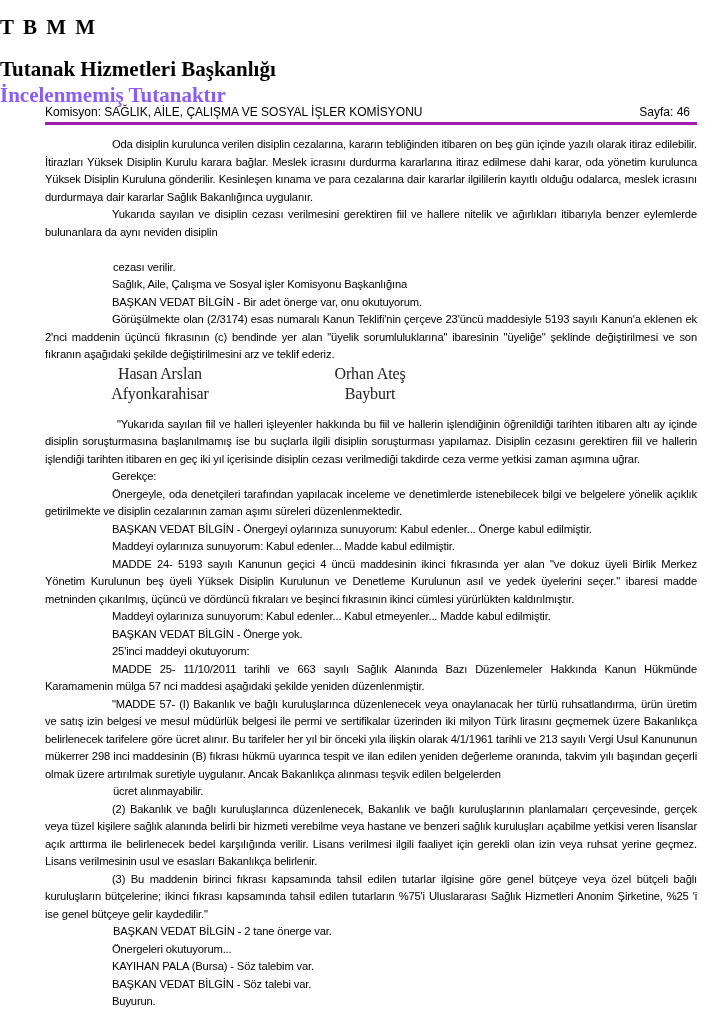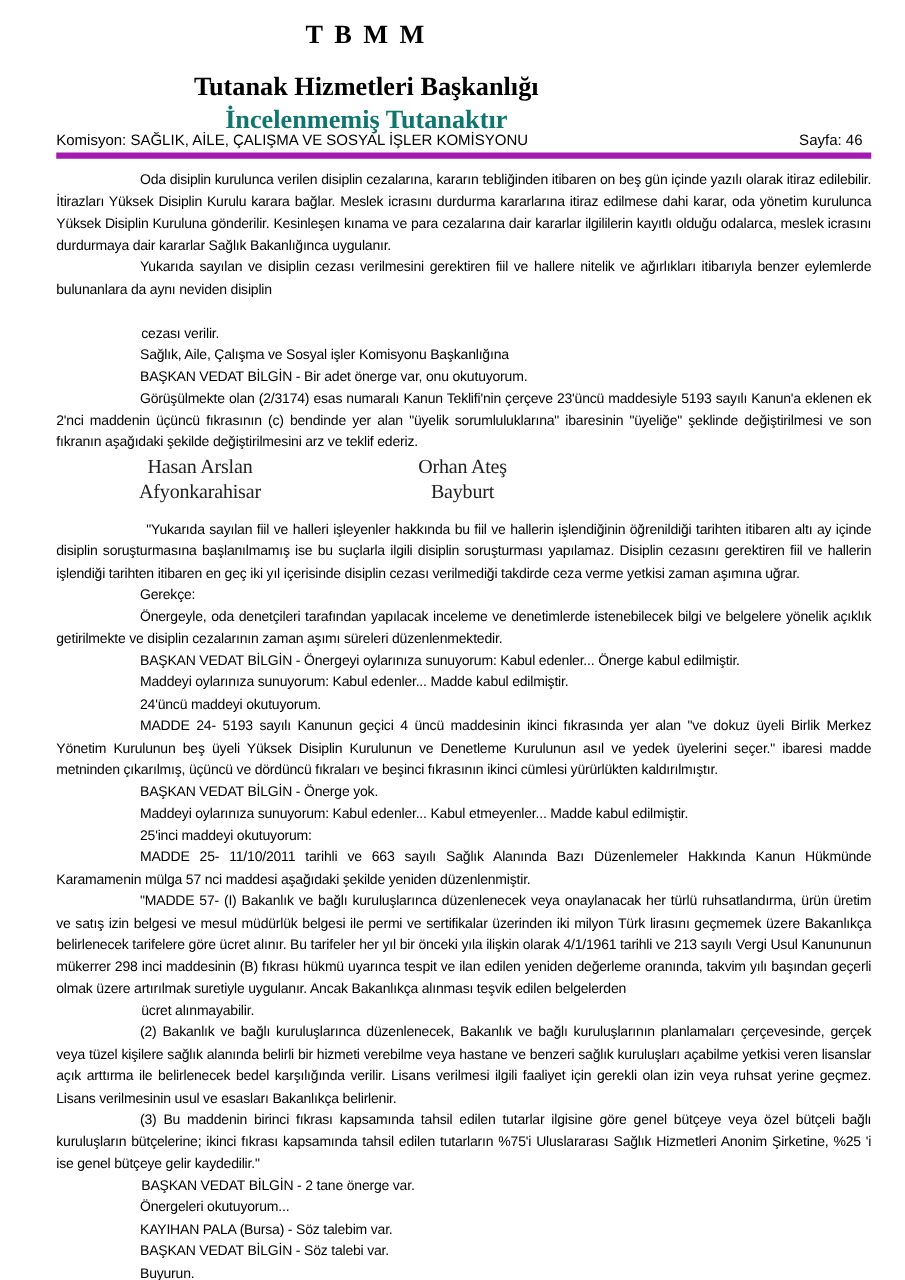--- a/index.html
+++ b/index.html
@@ -13,48 +13,47 @@
       position: relative;
       overflow: hidden;
       color: #000000;
       font-family: "Liberation Sans", sans-serif;
     }
     .page-header {
       position: absolute;
       top: 12px;
       left: 0;
       width: 586px;
-      text-align: center;
       font-family: "Liberation Serif", serif;
       font-weight: bold;
     }
     .hdr-line1 {
       font-size: 21px;
       line-height: 26px;
       letter-spacing: 2px;
       margin-top: 2px;
     }
     .hdr-line2 {
       font-size: 21px;
       line-height: 26px;
       margin-top: 16px;
     }
     .hdr-line3 {
       font-size: 21px;
       line-height: 26px;
-      color: #0f766e;
+      color: #8b5cf6;
       margin-top: 0px;
     }
     .subheader {
       position: absolute;
       top: 104px;
       left: 45px;
       width: 652px;
       height: 18px;
-      border-bottom: 5px solid #a21caf;
+      border-bottom: 3px solid #a21caf;
       font-size: 12px;
       line-height: 16px;
     }
     .subheader .commission {
       position: absolute;
       left: 0;
       top: 0;
     }
     .subheader .page-no {
       position: absolute;
@@ -137,24 +136,23 @@
       <div>Bayburt</div>
     </div>
   </div>
   <div class="spacer-sm"></div>
 
   <p class="p indent-72">"Yukarıda sayılan fiil ve halleri işleyenler hakkında bu fiil ve hallerin işlendiğinin öğrenildiği tarihten itibaren altı ay içinde disiplin soruşturmasına başlanılmamış ise bu suçlarla ilgili disiplin soruşturması yapılamaz. Disiplin cezasını gerektiren fiil ve hallerin işlendiği tarihten itibaren en geç iki yıl içerisinde disiplin cezası verilmediği takdirde ceza verme yetkisi zaman aşımına uğrar.</p>
   <p class="p">Gerekçe:</p>
   <p class="p">Önergeyle, oda denetçileri tarafından yapılacak inceleme ve denetimlerde istenebilecek bilgi ve belgelere yönelik açıklık getirilmekte ve disiplin cezalarının zaman aşımı süreleri düzenlenmektedir.</p>
   <p class="p">BAŞKAN VEDAT BİLGİN - Önergeyi oylarınıza sunuyorum: Kabul edenler... Önerge kabul edilmiştir.</p>
   <p class="p">Maddeyi oylarınıza sunuyorum: Kabul edenler... Madde kabul edilmiştir.</p>
-  <p class="p">24'üncü maddeyi okutuyorum.</p>
   <p class="p">MADDE 24- 5193 sayılı Kanunun geçici 4 üncü maddesinin ikinci fıkrasında yer alan "ve dokuz üyeli Birlik Merkez Yönetim Kurulunun beş üyeli Yüksek Disiplin Kurulunun ve Denetleme Kurulunun asıl ve yedek üyelerini seçer." ibaresi madde metninden çıkarılmış, üçüncü ve dördüncü fıkraları ve beşinci fıkrasının ikinci cümlesi yürürlükten kaldırılmıştır.</p>
+  <p class="p">Maddeyi oylarınıza sunuyorum: Kabul edenler... Kabul etmeyenler... Madde kabul edilmiştir.</p>
   <p class="p">BAŞKAN VEDAT BİLGİN - Önerge yok.</p>
-  <p class="p">Maddeyi oylarınıza sunuyorum: Kabul edenler... Kabul etmeyenler... Madde kabul edilmiştir.</p>
   <p class="p">25'inci maddeyi okutuyorum:</p>
   <p class="p">MADDE 25- 11/10/2011 tarihli ve 663 sayılı Sağlık Alanında Bazı Düzenlemeler Hakkında Kanun Hükmünde Karamamenin mülga 57 nci maddesi aşağıdaki şekilde yeniden düzenlenmiştir.</p>
   <p class="p">"MADDE 57- (I) Bakanlık ve bağlı kuruluşlarınca düzenlenecek veya onaylanacak her türlü ruhsatlandırma, ürün üretim ve satış izin belgesi ve mesul müdürlük belgesi ile permi ve sertifikalar üzerinden iki milyon Türk lirasını geçmemek üzere Bakanlıkça belirlenecek tarifelere göre ücret alınır. Bu tarifeler her yıl bir önceki yıla ilişkin olarak 4/1/1961 tarihli ve 213 sayılı Vergi Usul Kanununun mükerrer 298 inci maddesinin (B) fıkrası hükmü uyarınca tespit ve ilan edilen yeniden değerleme oranında, takvim yılı başından geçerli olmak üzere artırılmak suretiyle uygulanır. Ancak Bakanlıkça alınması teşvik edilen belgelerden</p>
   <p class="p hang-first">ücret alınmayabilir.</p>
   <p class="p">(2) Bakanlık ve bağlı kuruluşlarınca düzenlenecek, Bakanlık ve bağlı kuruluşlarının planlamaları çerçevesinde, gerçek veya tüzel kişilere sağlık alanında belirli bir hizmeti verebilme veya hastane ve benzeri sağlık kuruluşları açabilme yetkisi veren lisanslar açık arttırma ile belirlenecek bedel karşılığında verilir. Lisans verilmesi ilgili faaliyet için gerekli olan izin veya ruhsat yerine geçmez. Lisans verilmesinin usul ve esasları Bakanlıkça belirlenir.</p>
   <p class="p">(3) Bu maddenin birinci fıkrası kapsamında tahsil edilen tutarlar ilgisine göre genel bütçeye veya özel bütçeli bağlı kuruluşların bütçelerine; ikinci fıkrası kapsamında tahsil edilen tutarların %75'i Uluslararası Sağlık Hizmetleri Anonim Şirketine, %25 'i ise genel bütçeye gelir kaydedilir."</p>
   <p class="p hang-first">BAŞKAN VEDAT BİLGİN - 2 tane önerge var.</p>
   <p class="p">Önergeleri okutuyorum...</p>
   <p class="p">KAYIHAN PALA (Bursa) - Söz talebim var.</p>
   <p class="p">BAŞKAN VEDAT BİLGİN - Söz talebi var.</p>

